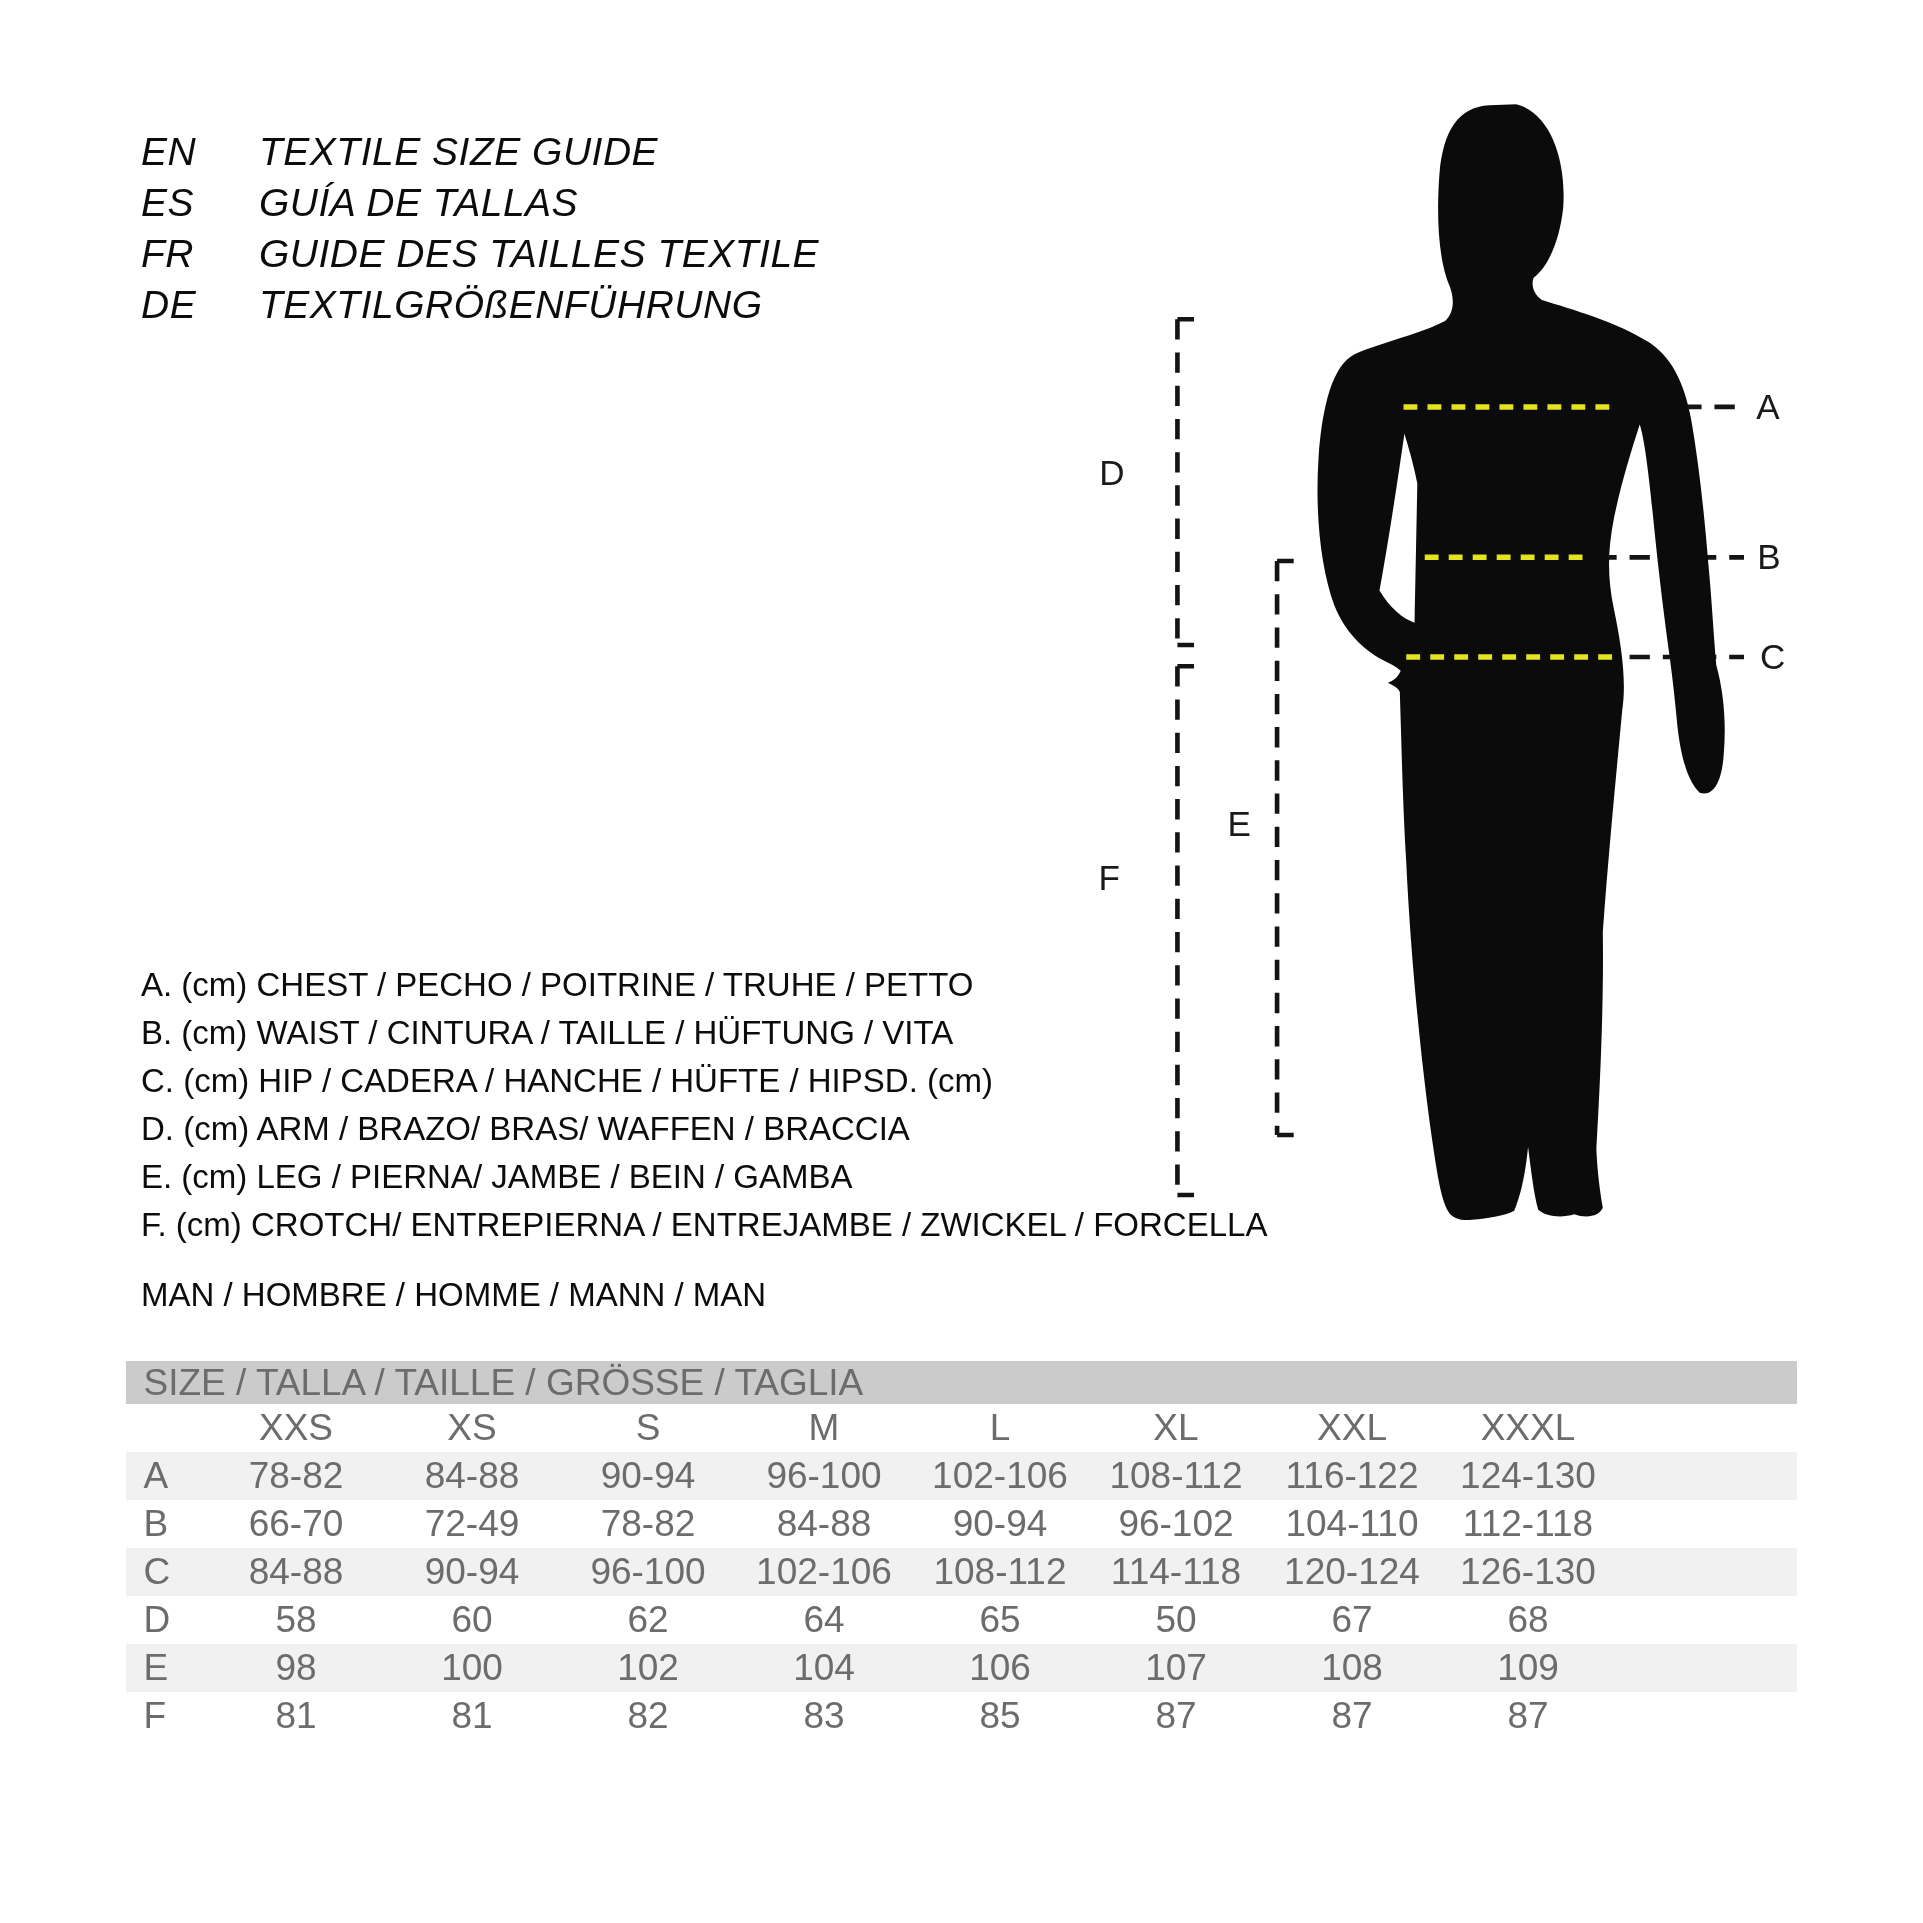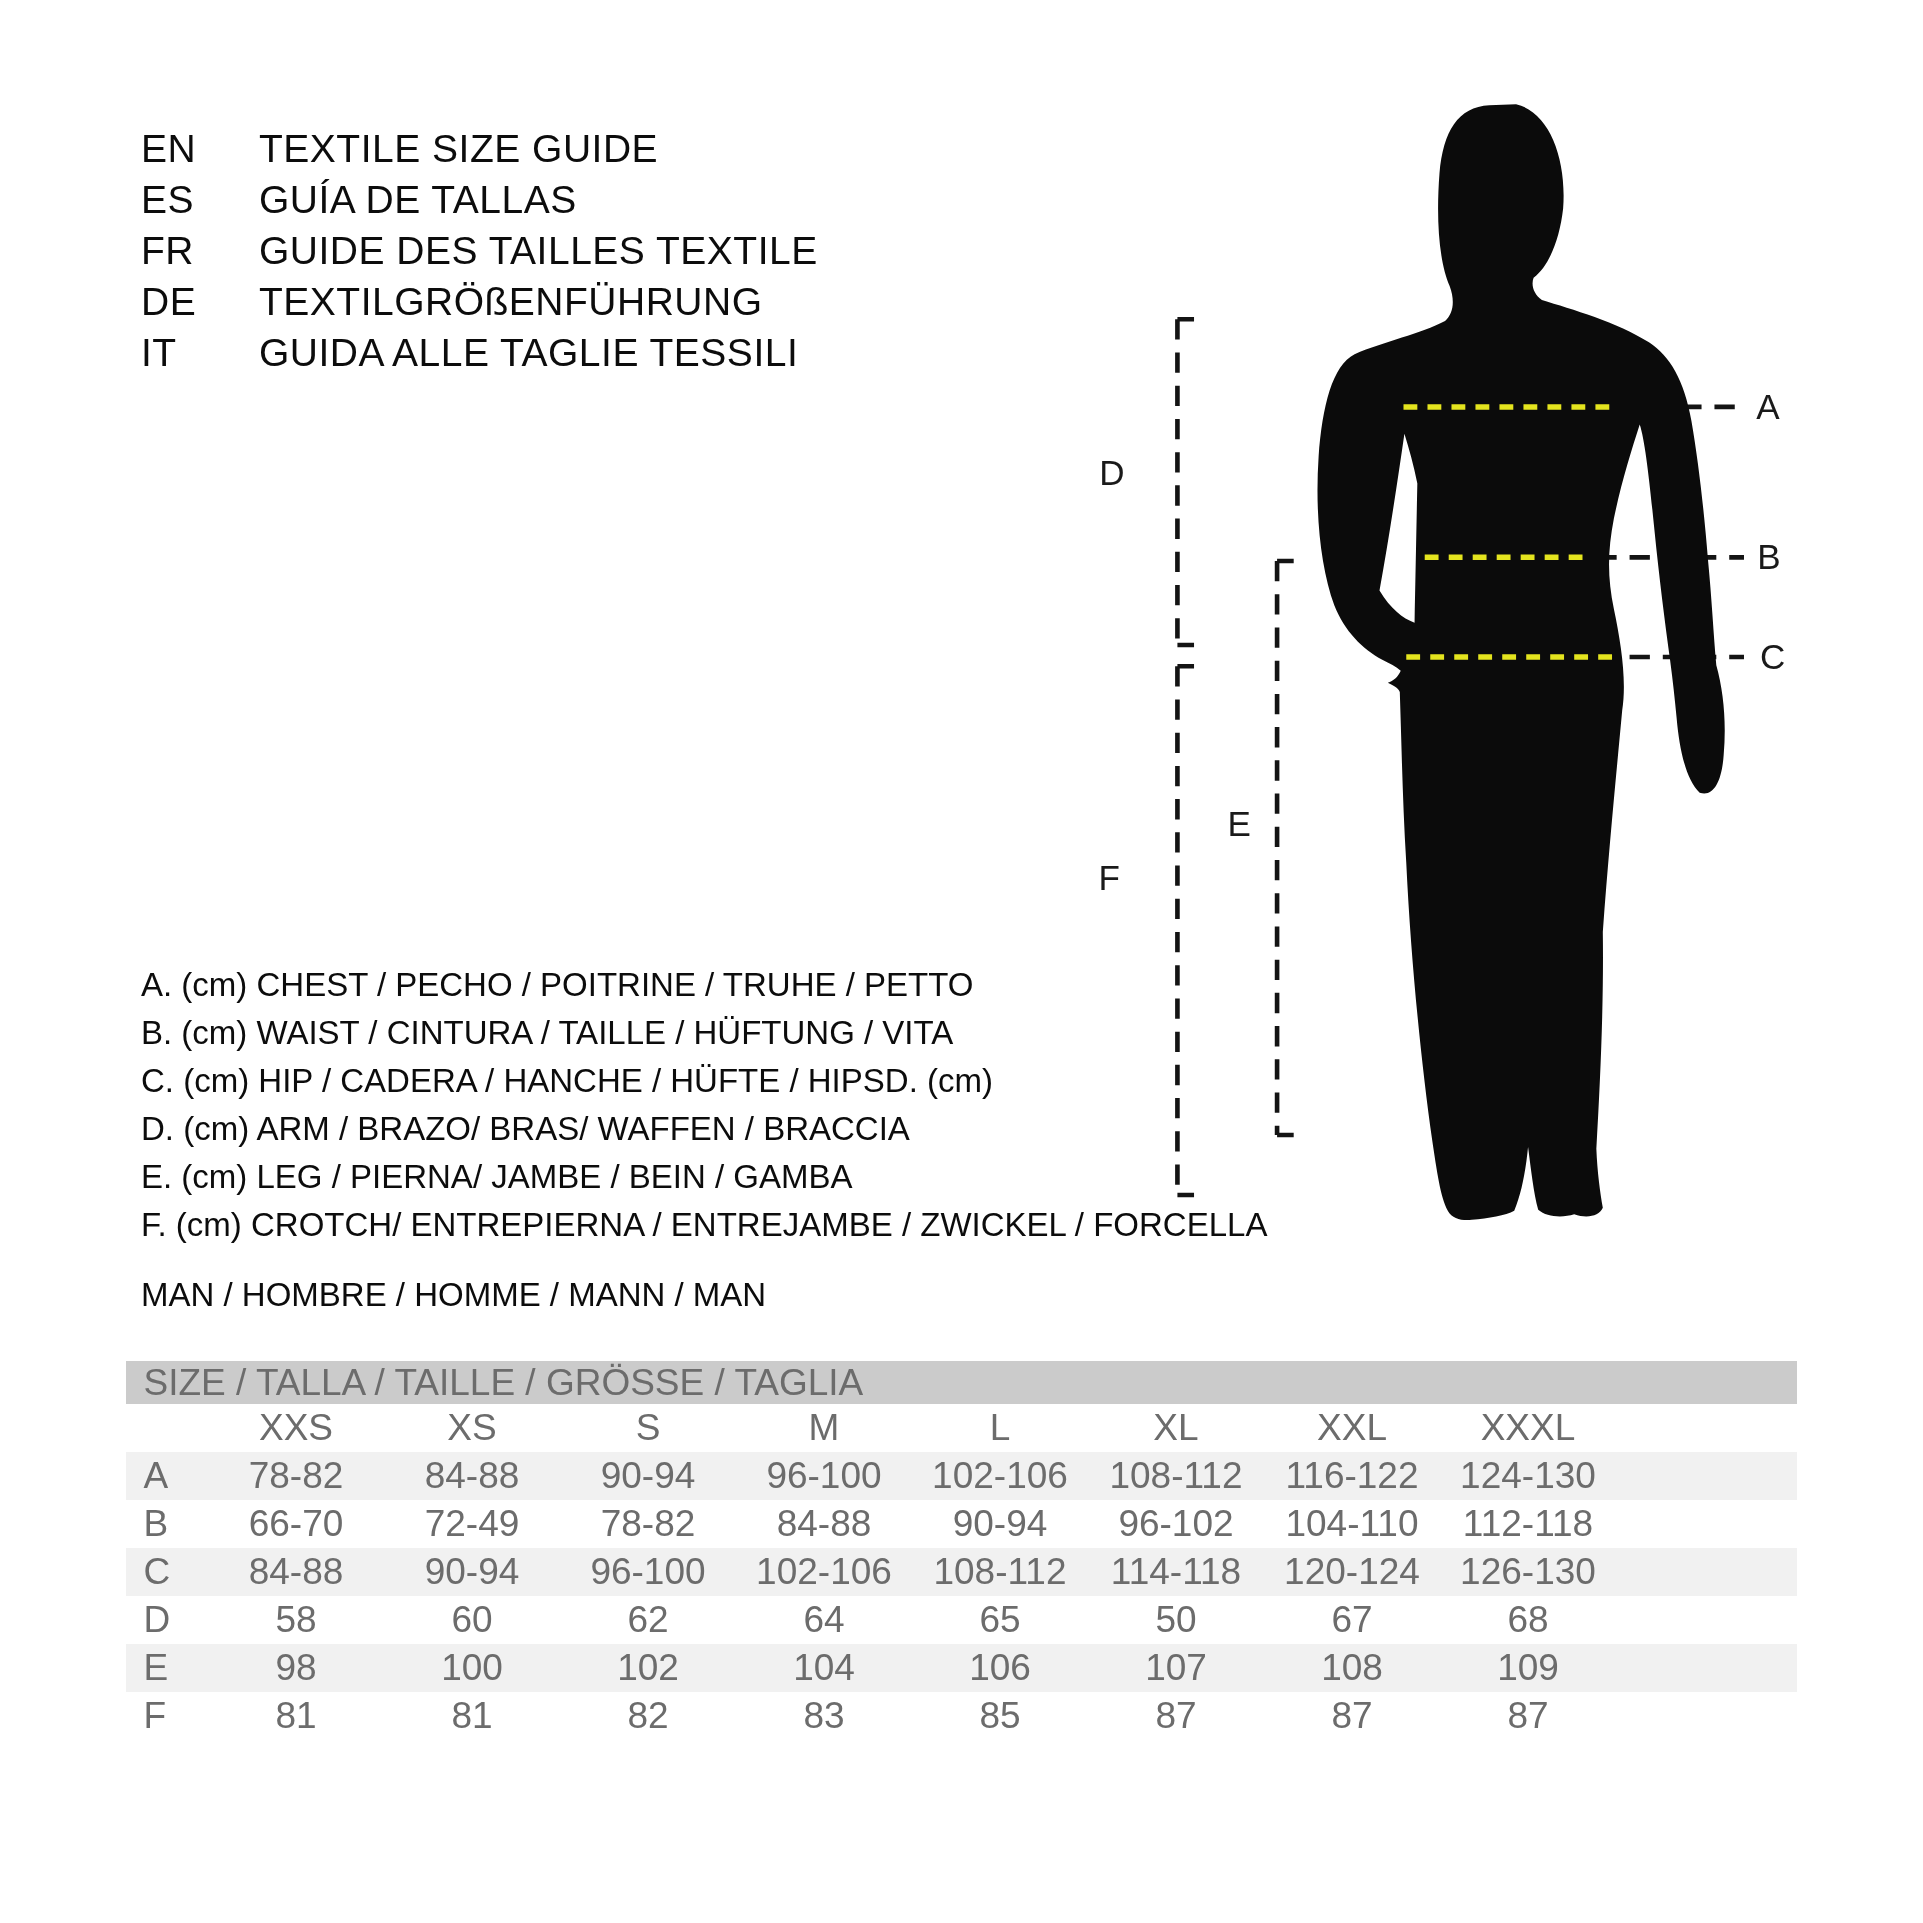--- a/index.html
+++ b/index.html
@@ -6,21 +6,21 @@
   body{
     width:1923px;height:1923px;position:relative;background:#ffffff;
     font-family:"Liberation Sans", sans-serif;
     font-stretch:condensed;
     color:#0c0c0c;overflow:hidden;
   }
   .abs{position:absolute;}
 
   
   .lang-block{left:141px;top:123px;}
-  .lang-row{display:flex;height:51px;align-items:center;font-size:39px;font-weight:500;letter-spacing:0.5px;white-space:nowrap;}
+  .lang-row{display:flex;height:51px;align-items:flex-end;font-size:39px;font-weight:500;letter-spacing:0.5px;white-space:nowrap;font-style:italic;}
   .lang-code{width:118px;flex:0 0 118px;}
 
   
   .legend-block{left:141px;top:961px;}
   .legend-line{height:48px;display:flex;align-items:center;font-size:33px;font-weight:500;white-space:nowrap;}
   .man-line{left:141px;top:1271px;height:48px;display:flex;align-items:center;font-size:33px;font-weight:500;white-space:nowrap;text-align:right;}
 
   
   .figure-svg{left:0;top:0;width:1923px;height:1923px;}
 
@@ -43,24 +43,20 @@
     <span class="lang-code">ES</span>
     <span class="lang-title">GUÍA DE TALLAS</span>
   </div>
   <div class="lang-row">
     <span class="lang-code">FR</span>
     <span class="lang-title">GUIDE DES TAILLES TEXTILE</span>
   </div>
   <div class="lang-row">
     <span class="lang-code">DE</span>
     <span class="lang-title">TEXTILGRÖßENFÜHRUNG</span>
-  </div>
-  <div class="lang-row">
-    <span class="lang-code">IT</span>
-    <span class="lang-title">GUIDA ALLE TAGLIE TESSILI</span>
   </div>
 </div>
 
 <svg class="abs figure-svg" viewBox="0 0 2084 2084" xmlns="http://www.w3.org/2000/svg">
 
   <g stroke="#141414" stroke-width="5" fill="none">
     <path d="M1750,441 H1888" stroke-dasharray="22 14"></path>
     <path d="M1730,604 H1890" stroke-dasharray="22 14"></path>
     <path d="M1766,712 H1890" stroke-dasharray="22 14"></path>
     <path d="M1276,346 V699" stroke-dasharray="22 14"></path>

